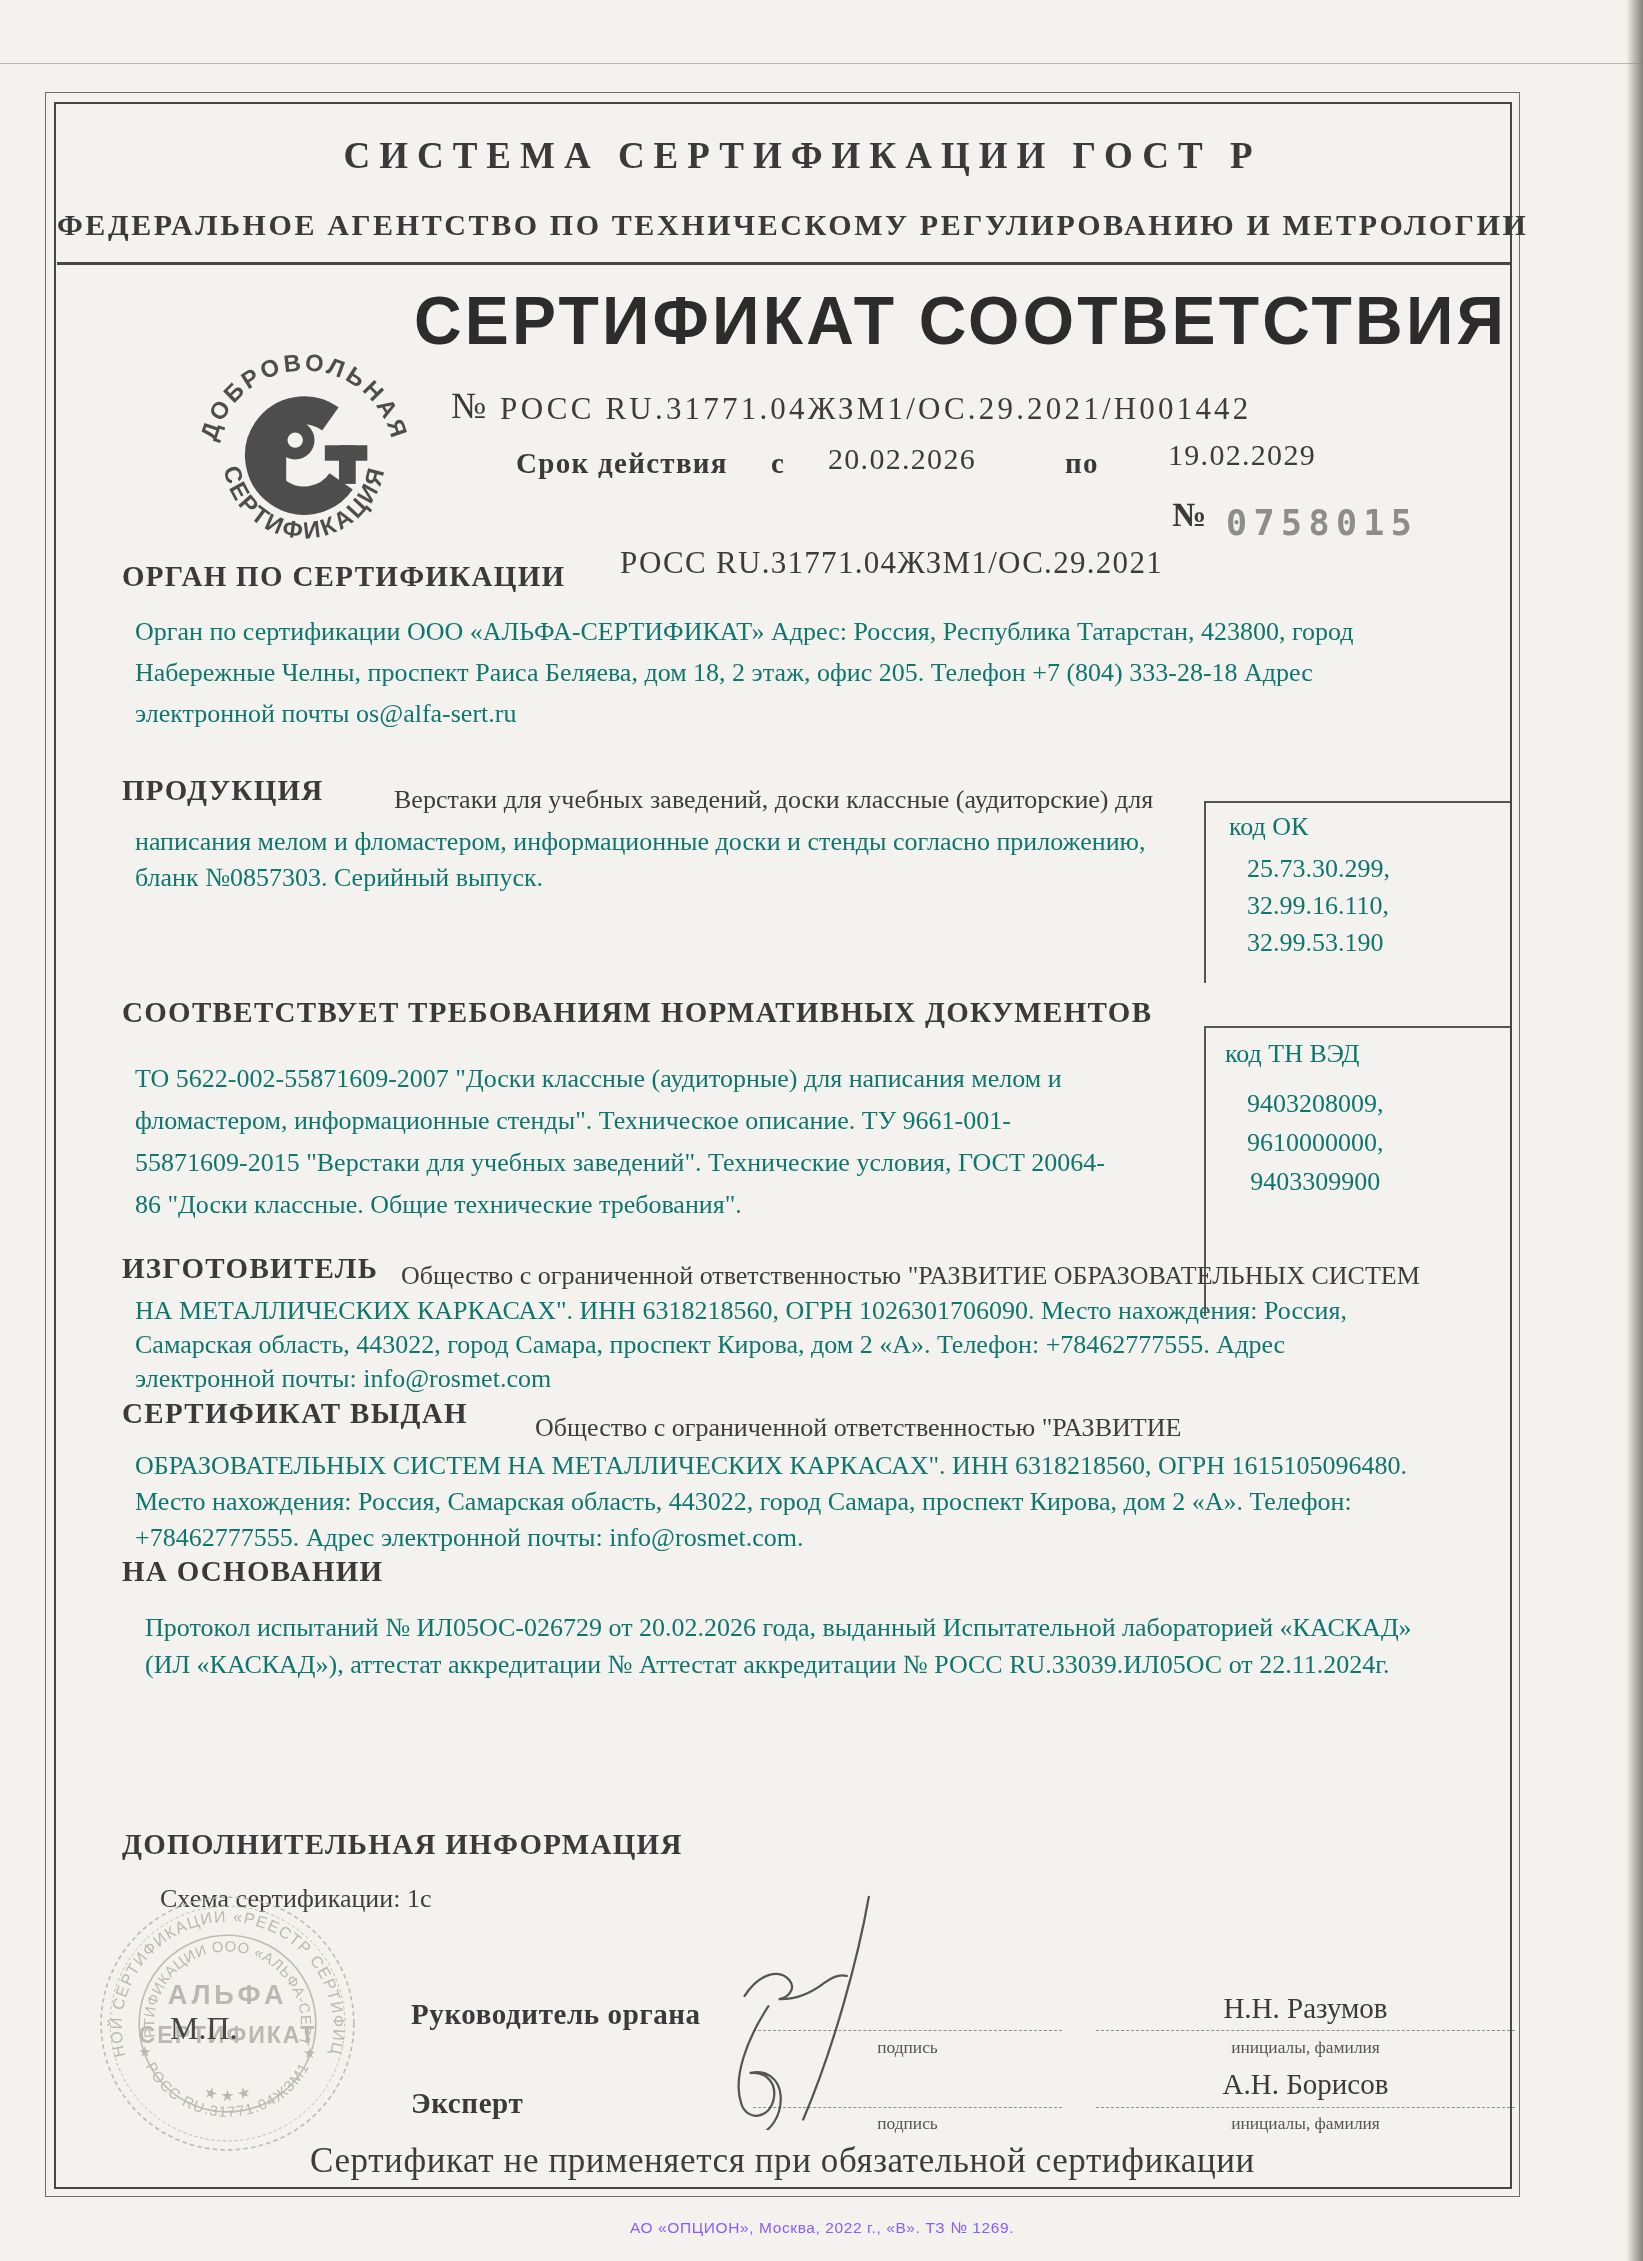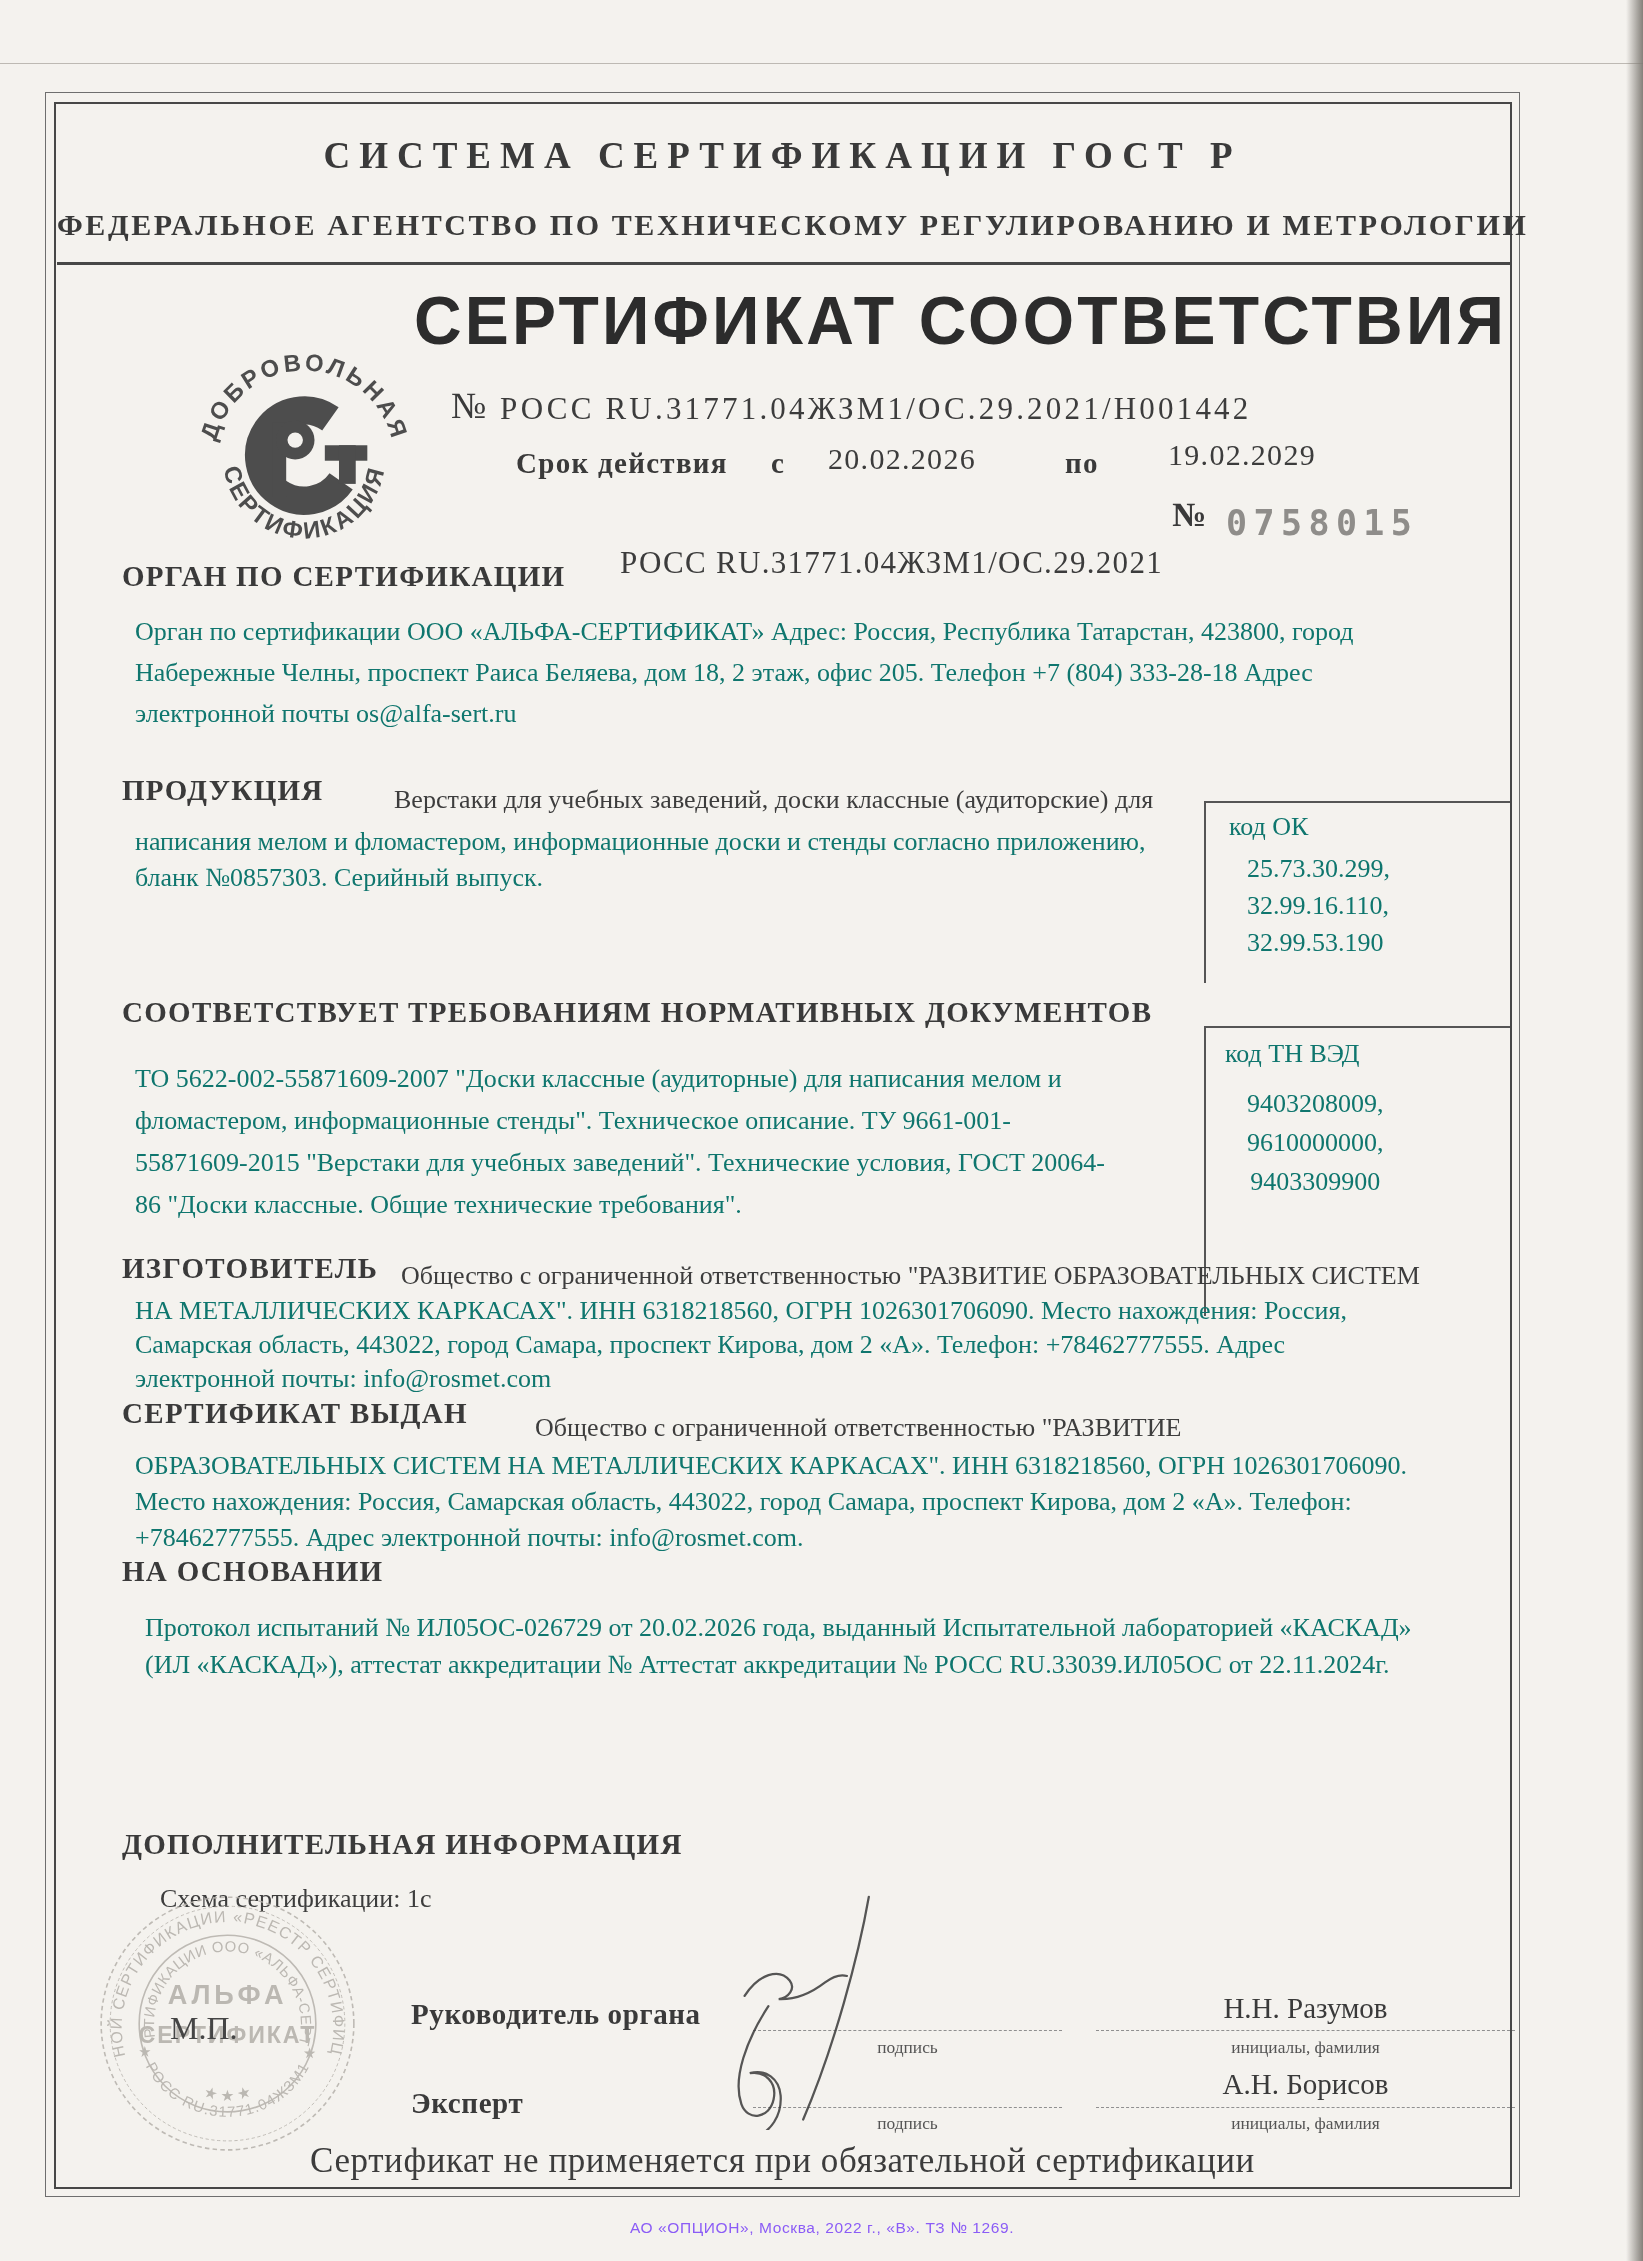--- a/index.html
+++ b/index.html
@@ -13,21 +13,21 @@
   
   .scan-topline{position:absolute;left:0;top:63px;width:100%;height:1.3px;background:#aba69f;opacity:.75;}
   .scan-edge{position:absolute;right:0;top:0;width:18px;height:100%;
     background:linear-gradient(to right, rgba(120,116,110,0), #7d7973);}
   
   .frame-outer{position:absolute;left:45px;top:92px;width:1473px;height:2103px;border:1.3px solid #6e6e6e;}
   .frame-inner{position:absolute;left:54px;top:102px;width:1454px;height:2083px;border:2.6px solid #474747;}
   .header-sep{position:absolute;left:57px;top:262px;width:1454px;height:2.6px;background:#474747;}
   .rule{position:absolute;background:#555;}
   
-  .sys-title{font-weight:bold;font-size:37px;letter-spacing:9px;color:#3a3a3a;}
+  .sys-title{font-weight:bold;font-size:37px;letter-spacing:9px;color:#3a3a3a;margin-left:20px;}
   .agency{font-weight:bold;font-size:30px;letter-spacing:2.6px;color:#3a3a3a;}
   .doc-title{font-family:"Liberation Sans",sans-serif;font-weight:bold;font-size:66px;
     letter-spacing:3.2px;color:#2c2c2c;transform:scaleY(1.04);transform-origin:left top;}
   .lbl{font-weight:bold;font-size:29px;letter-spacing:1.3px;color:#3a3a3a;}
   .val-serif{font-size:31px;letter-spacing:3.2px;color:#3c3c3c;}
   .date{font-size:30px;letter-spacing:1.3px;color:#3c3c3c;}
   .para{position:absolute;font-size:26px;line-height:41px;color:#0f766e;}
   .para .ln{white-space:nowrap;}
   .codecol{font-size:26px;color:#0f766e;}
   .small-cap{font-size:17.4px;color:#555;}
@@ -132,21 +132,21 @@
 <div class="abs" style="left:401px;top:1261px;font-size:26px;">Общество с ограниченной ответственностью "РАЗВИТИЕ ОБРАЗОВАТЕЛЬНЫХ СИСТЕМ</div>
 <div class="para" style="left:135px;top:1294px;line-height:34px;">
   <div class="ln">НА МЕТАЛЛИЧЕСКИХ КАРКАСАХ". ИНН 6318218560, ОГРН 1026301706090. Место нахождения: Россия,</div>
   <div class="ln">Самарская область, 443022, город Самара, проспект Кирова, дом 2 «А». Телефон: +78462777555. Адрес</div>
   <div class="ln">электронной почты: info@rosmet.com</div>
 </div>
 
 <div class="abs lbl" style="left:122px;top:1397px;">СЕРТИФИКАТ ВЫДАН</div>
 <div class="abs" style="left:535px;top:1413px;font-size:26px;">Общество с ограниченной ответственностью "РАЗВИТИЕ</div>
 <div class="para" style="left:135px;top:1448px;line-height:36px;">
-  <div class="ln">ОБРАЗОВАТЕЛЬНЫХ СИСТЕМ НА МЕТАЛЛИЧЕСКИХ КАРКАСАХ". ИНН 6318218560, ОГРН 1026301706090.</div>
+  <div class="ln">ОБРАЗОВАТЕЛЬНЫХ СИСТЕМ НА МЕТАЛЛИЧЕСКИХ КАРКАСАХ". ИНН 6318218560, ОГРН 1615105096480.</div>
   <div class="ln">Место нахождения: Россия, Самарская область, 443022, город Самара, проспект Кирова, дом 2 «А». Телефон:</div>
   <div class="ln">+78462777555. Адрес электронной почты: info@rosmet.com.</div>
 </div>
 
 <div class="abs lbl" style="left:122px;top:1555px;">НА ОСНОВАНИИ</div>
 <div class="para" style="left:145px;top:1609px;line-height:37px;">
   <div class="ln">Протокол испытаний № ИЛ05ОС-026729 от 20.02.2026 года, выданный Испытательной лабораторией «КАСКАД»</div>
   <div class="ln">(ИЛ «КАСКАД»), аттестат аккредитации № Аттестат аккредитации № РОСС RU.33039.ИЛ05ОС от 22.11.2024г.</div>
 </div>
 

